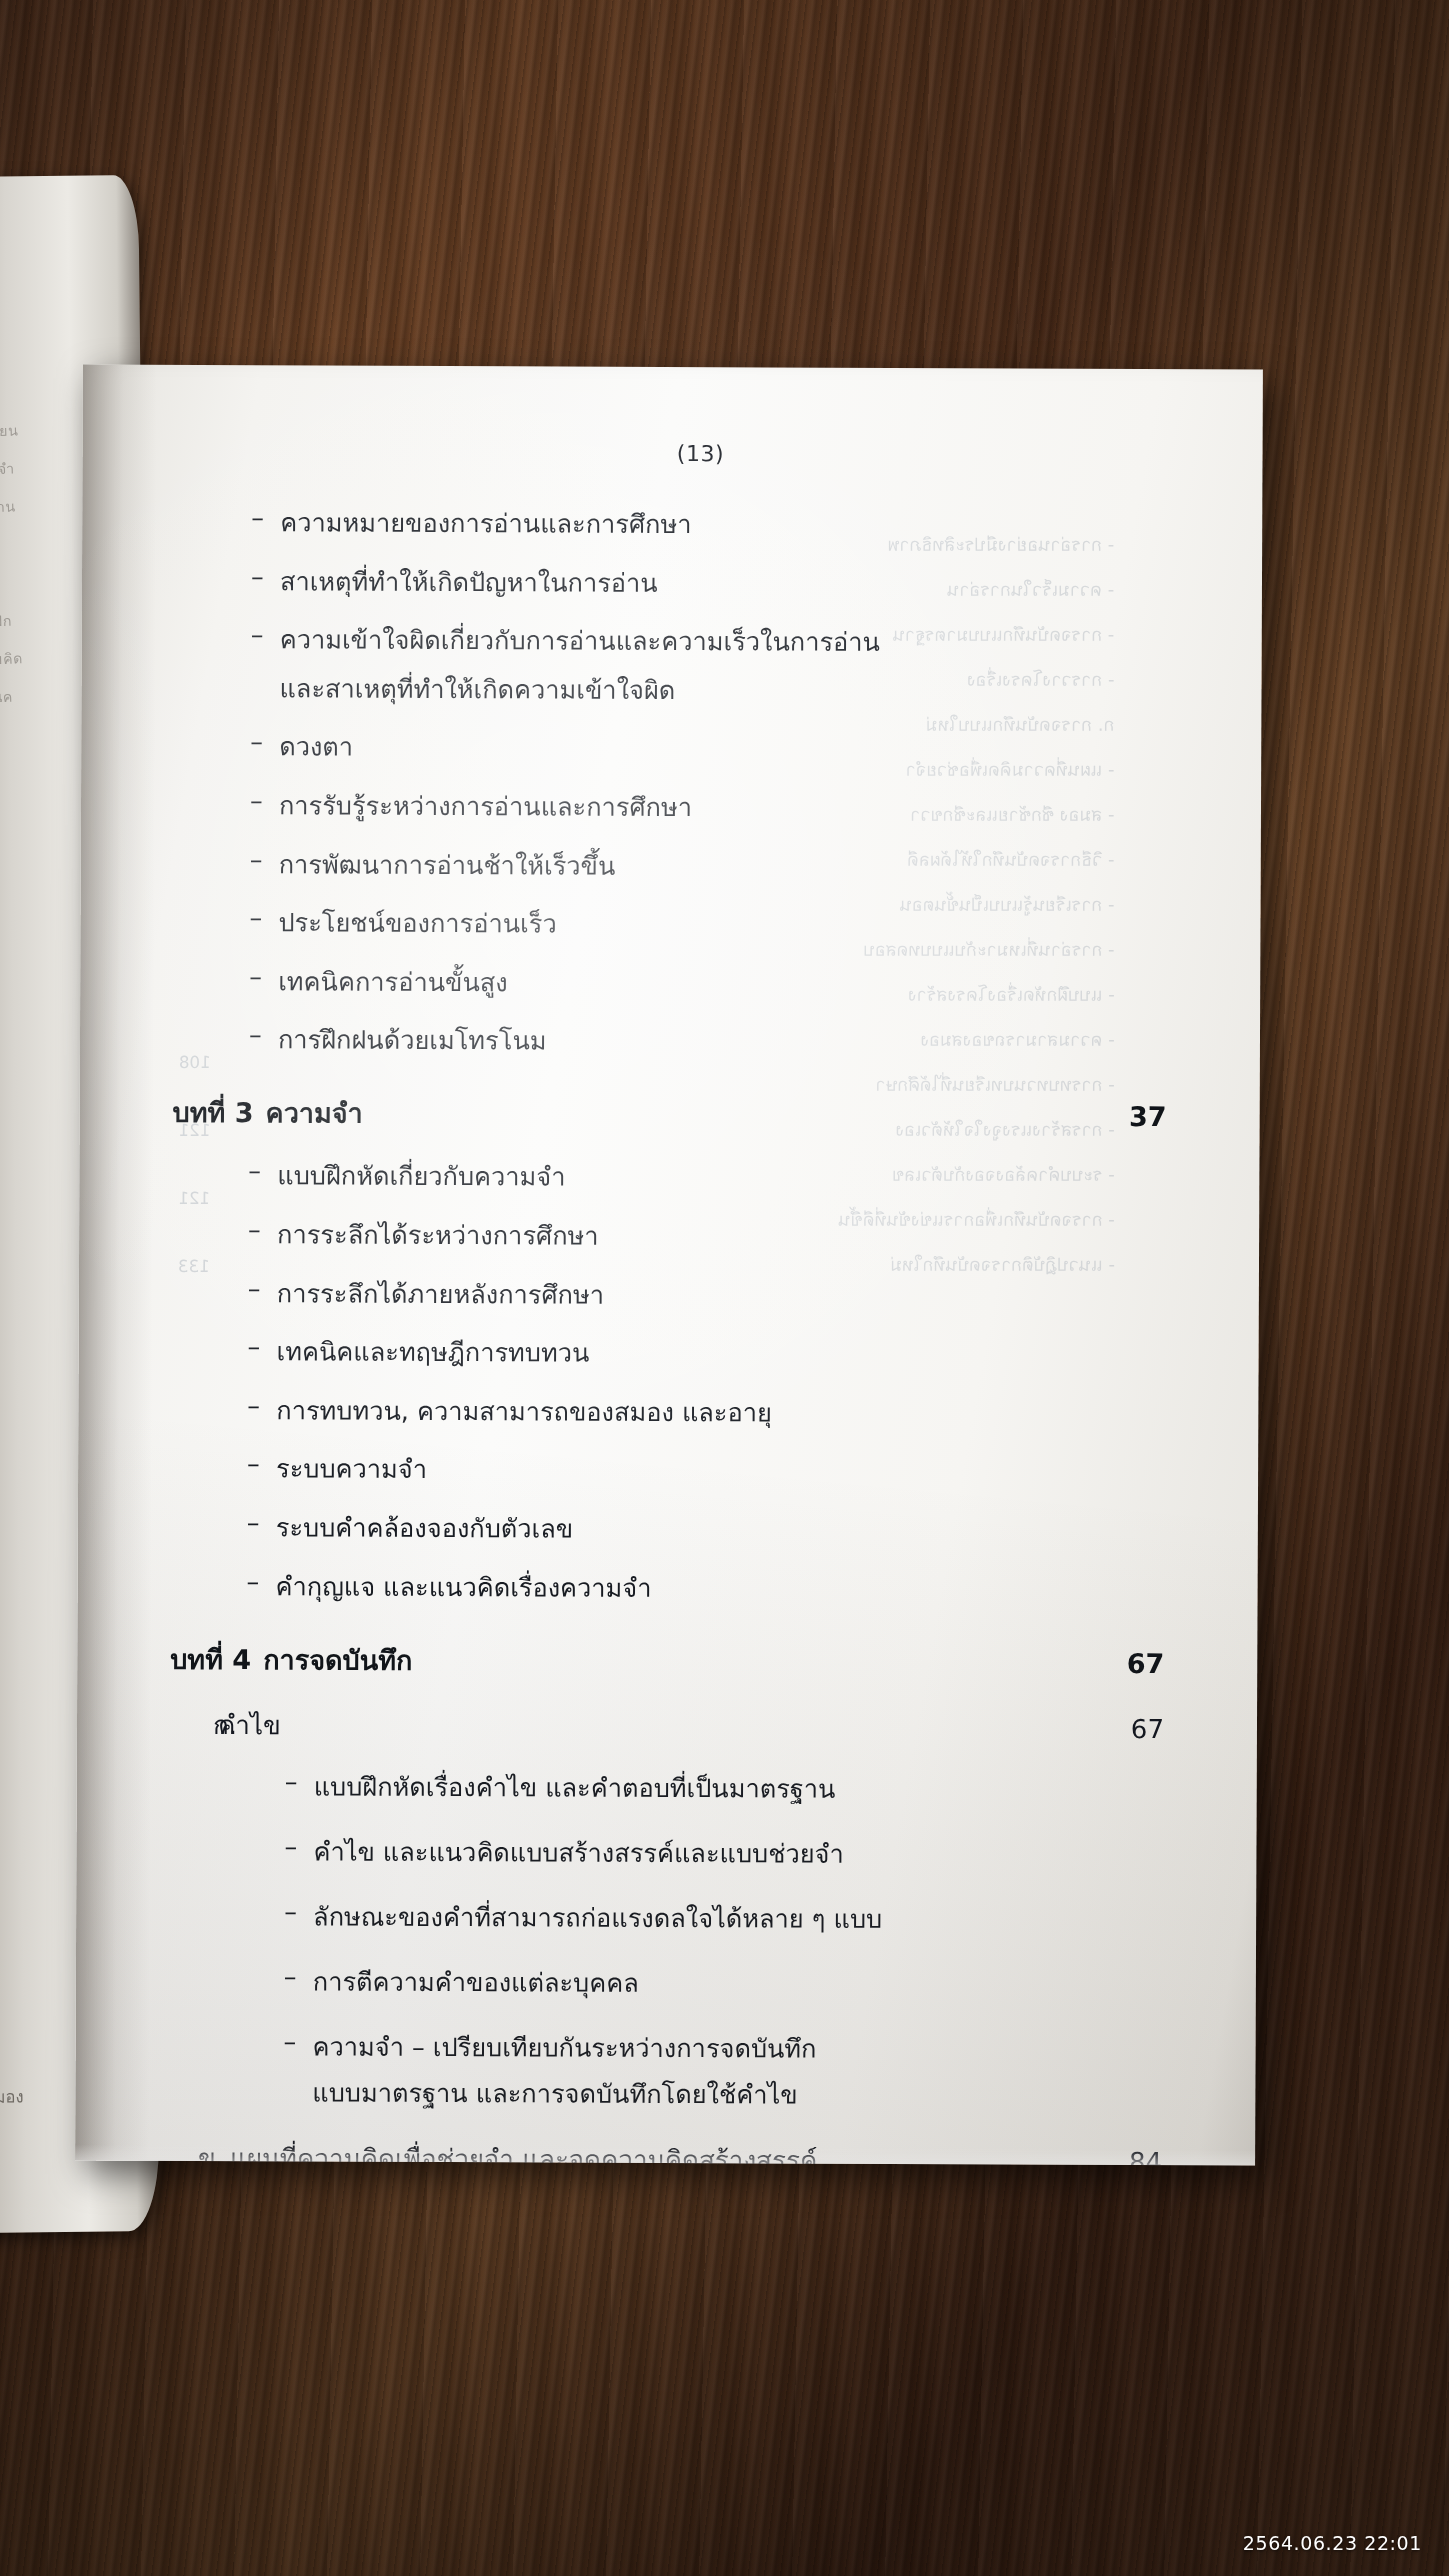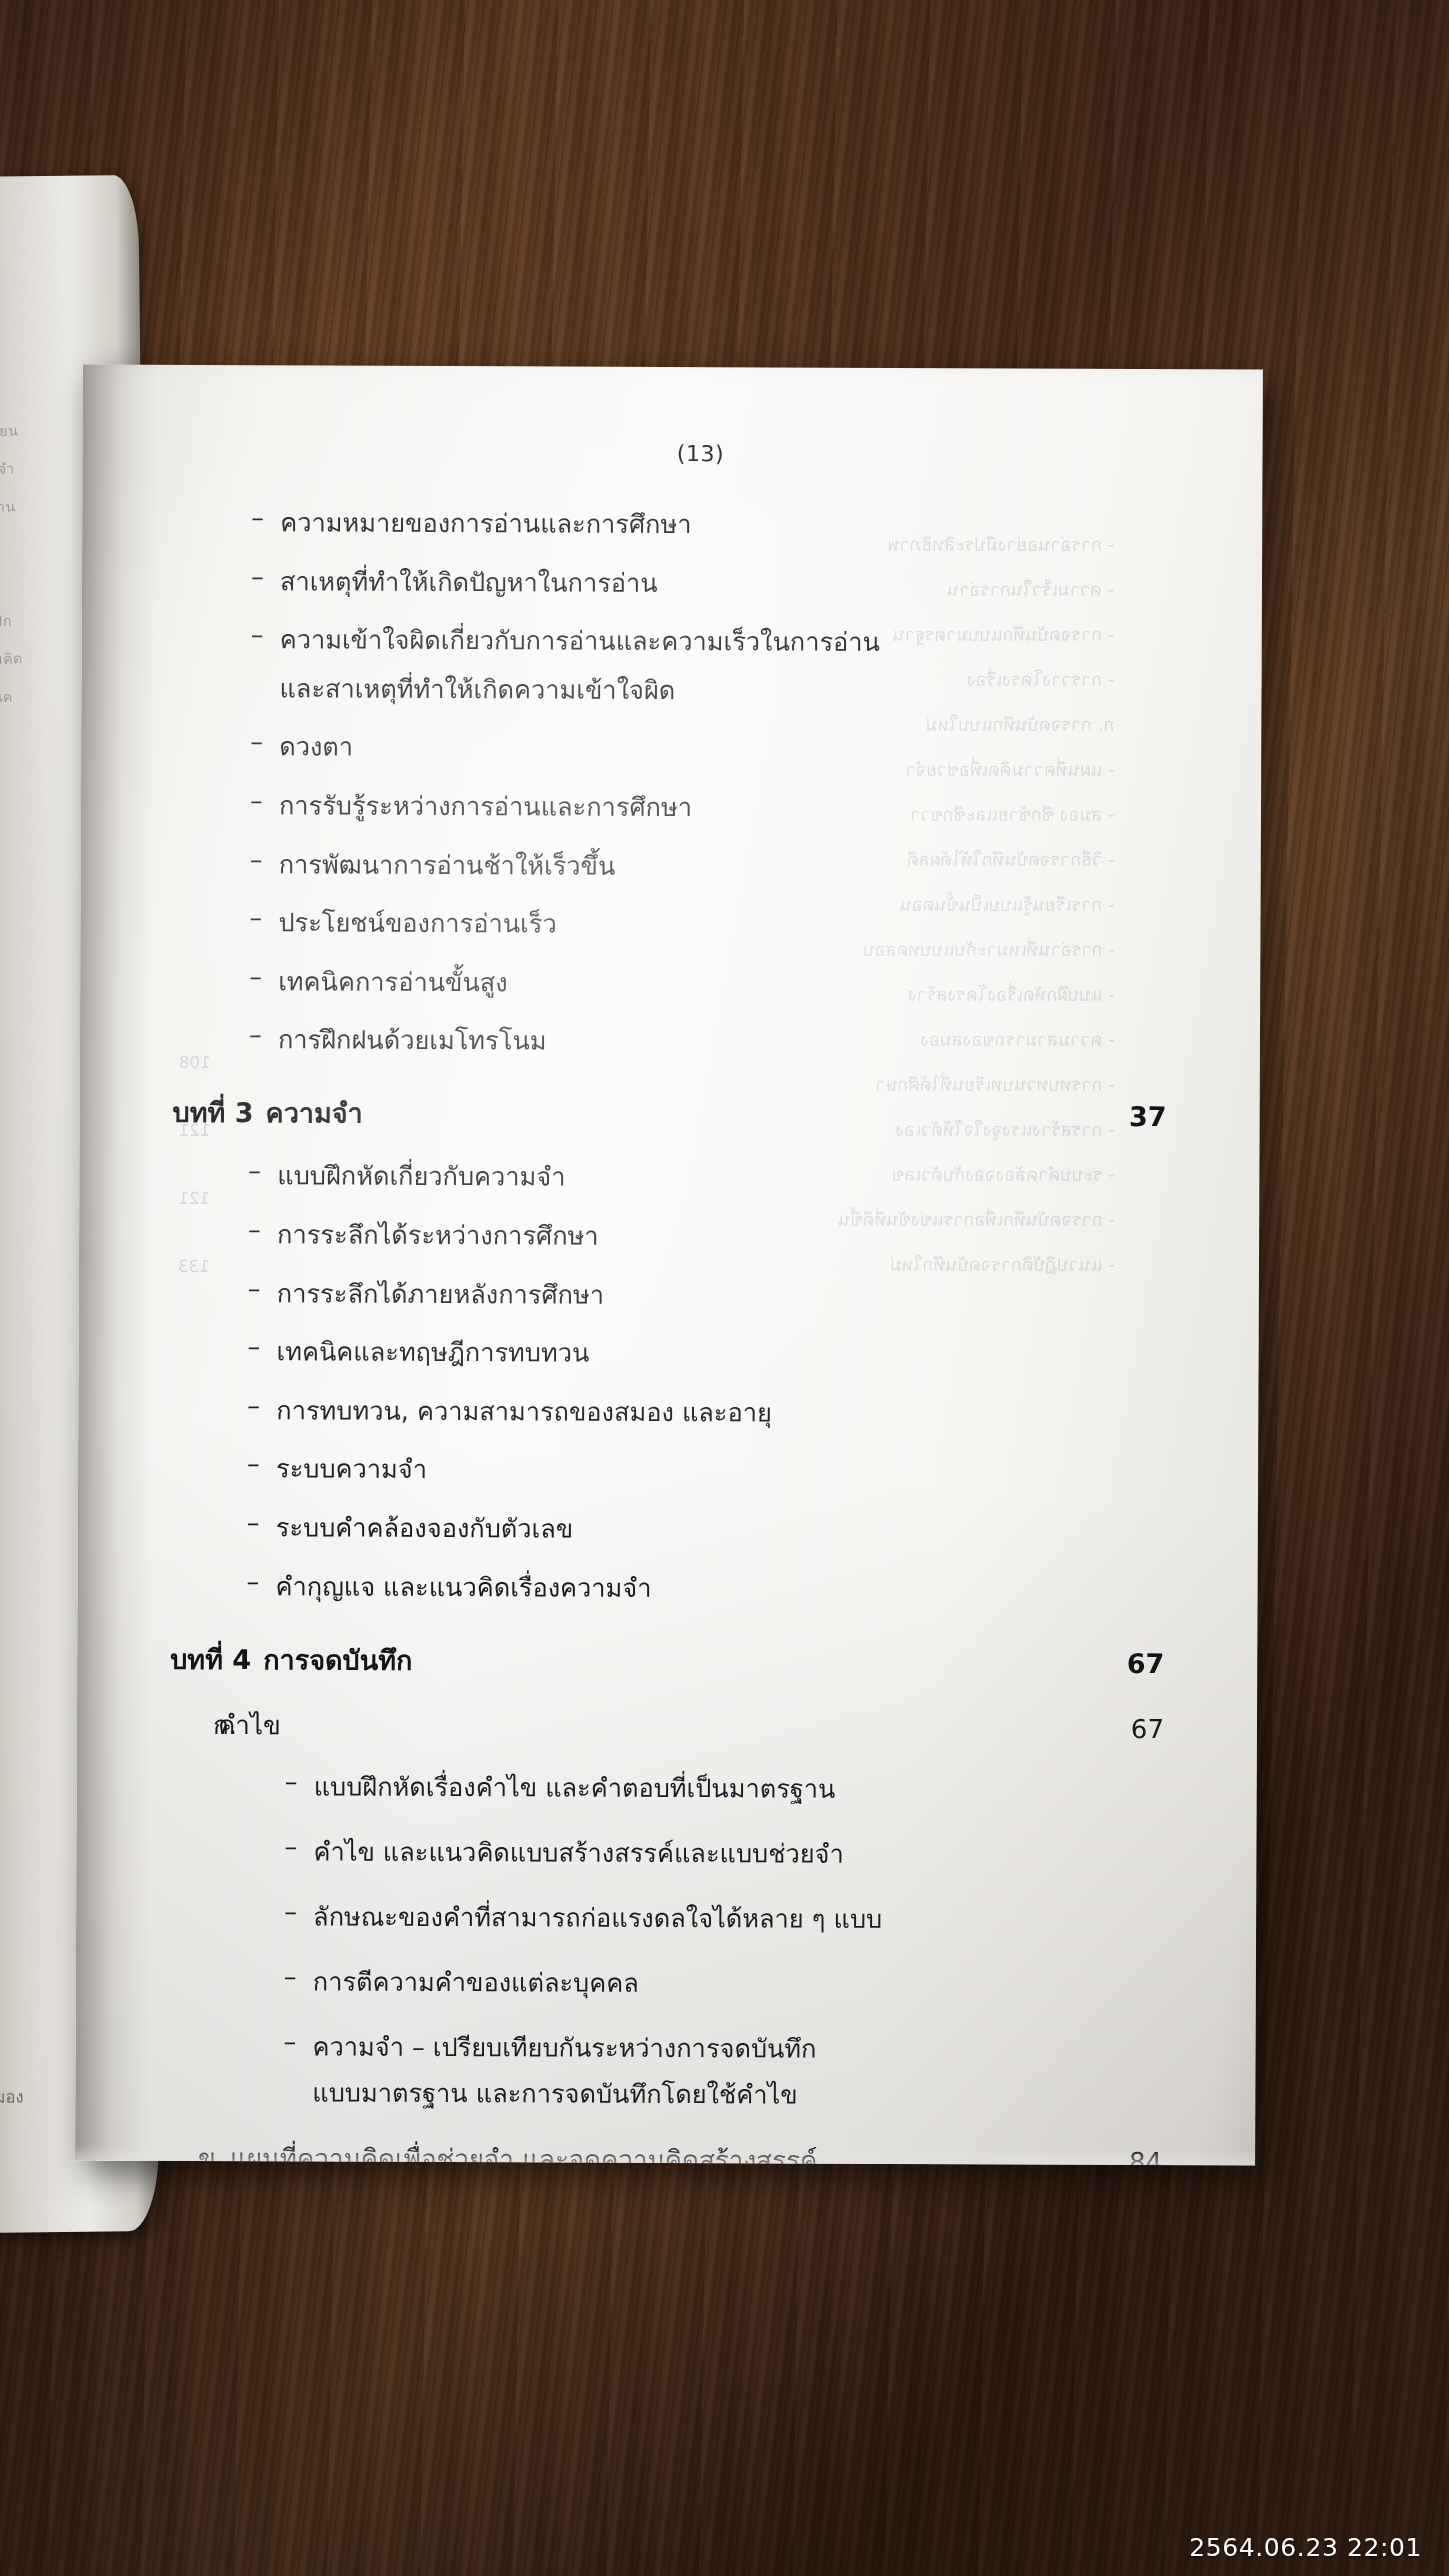--- a/index.html
+++ b/index.html
@@ -197,23 +197,23 @@
   }
   .section .s-label { width: 48px; flex: 0 0 auto; padding-left: 43px; }
   .section .s-title { flex: 1 1 auto; }
   .section .s-page { flex: 0 0 auto; width: 74px; text-align: right; }
   .section.indent2 .s-label { padding-left: 30px; width: 62px; }
 
   
   .timestamp {
     position: absolute;
     right: 27px;
-    bottom: 14px;
+    bottom: 22px;
     color: #ffffff;
-    font-size: 25px;
+    font-size: 19px;
     font-family: "DejaVu Sans", sans-serif;
     letter-spacing: 0.6px;
     text-shadow: 0 1.2px 3.1px rgba(0,0,0,0.75);
   }
 
   
   .edge {
     position: absolute;
     right: 0; bottom: 0;
     width: 100%;

